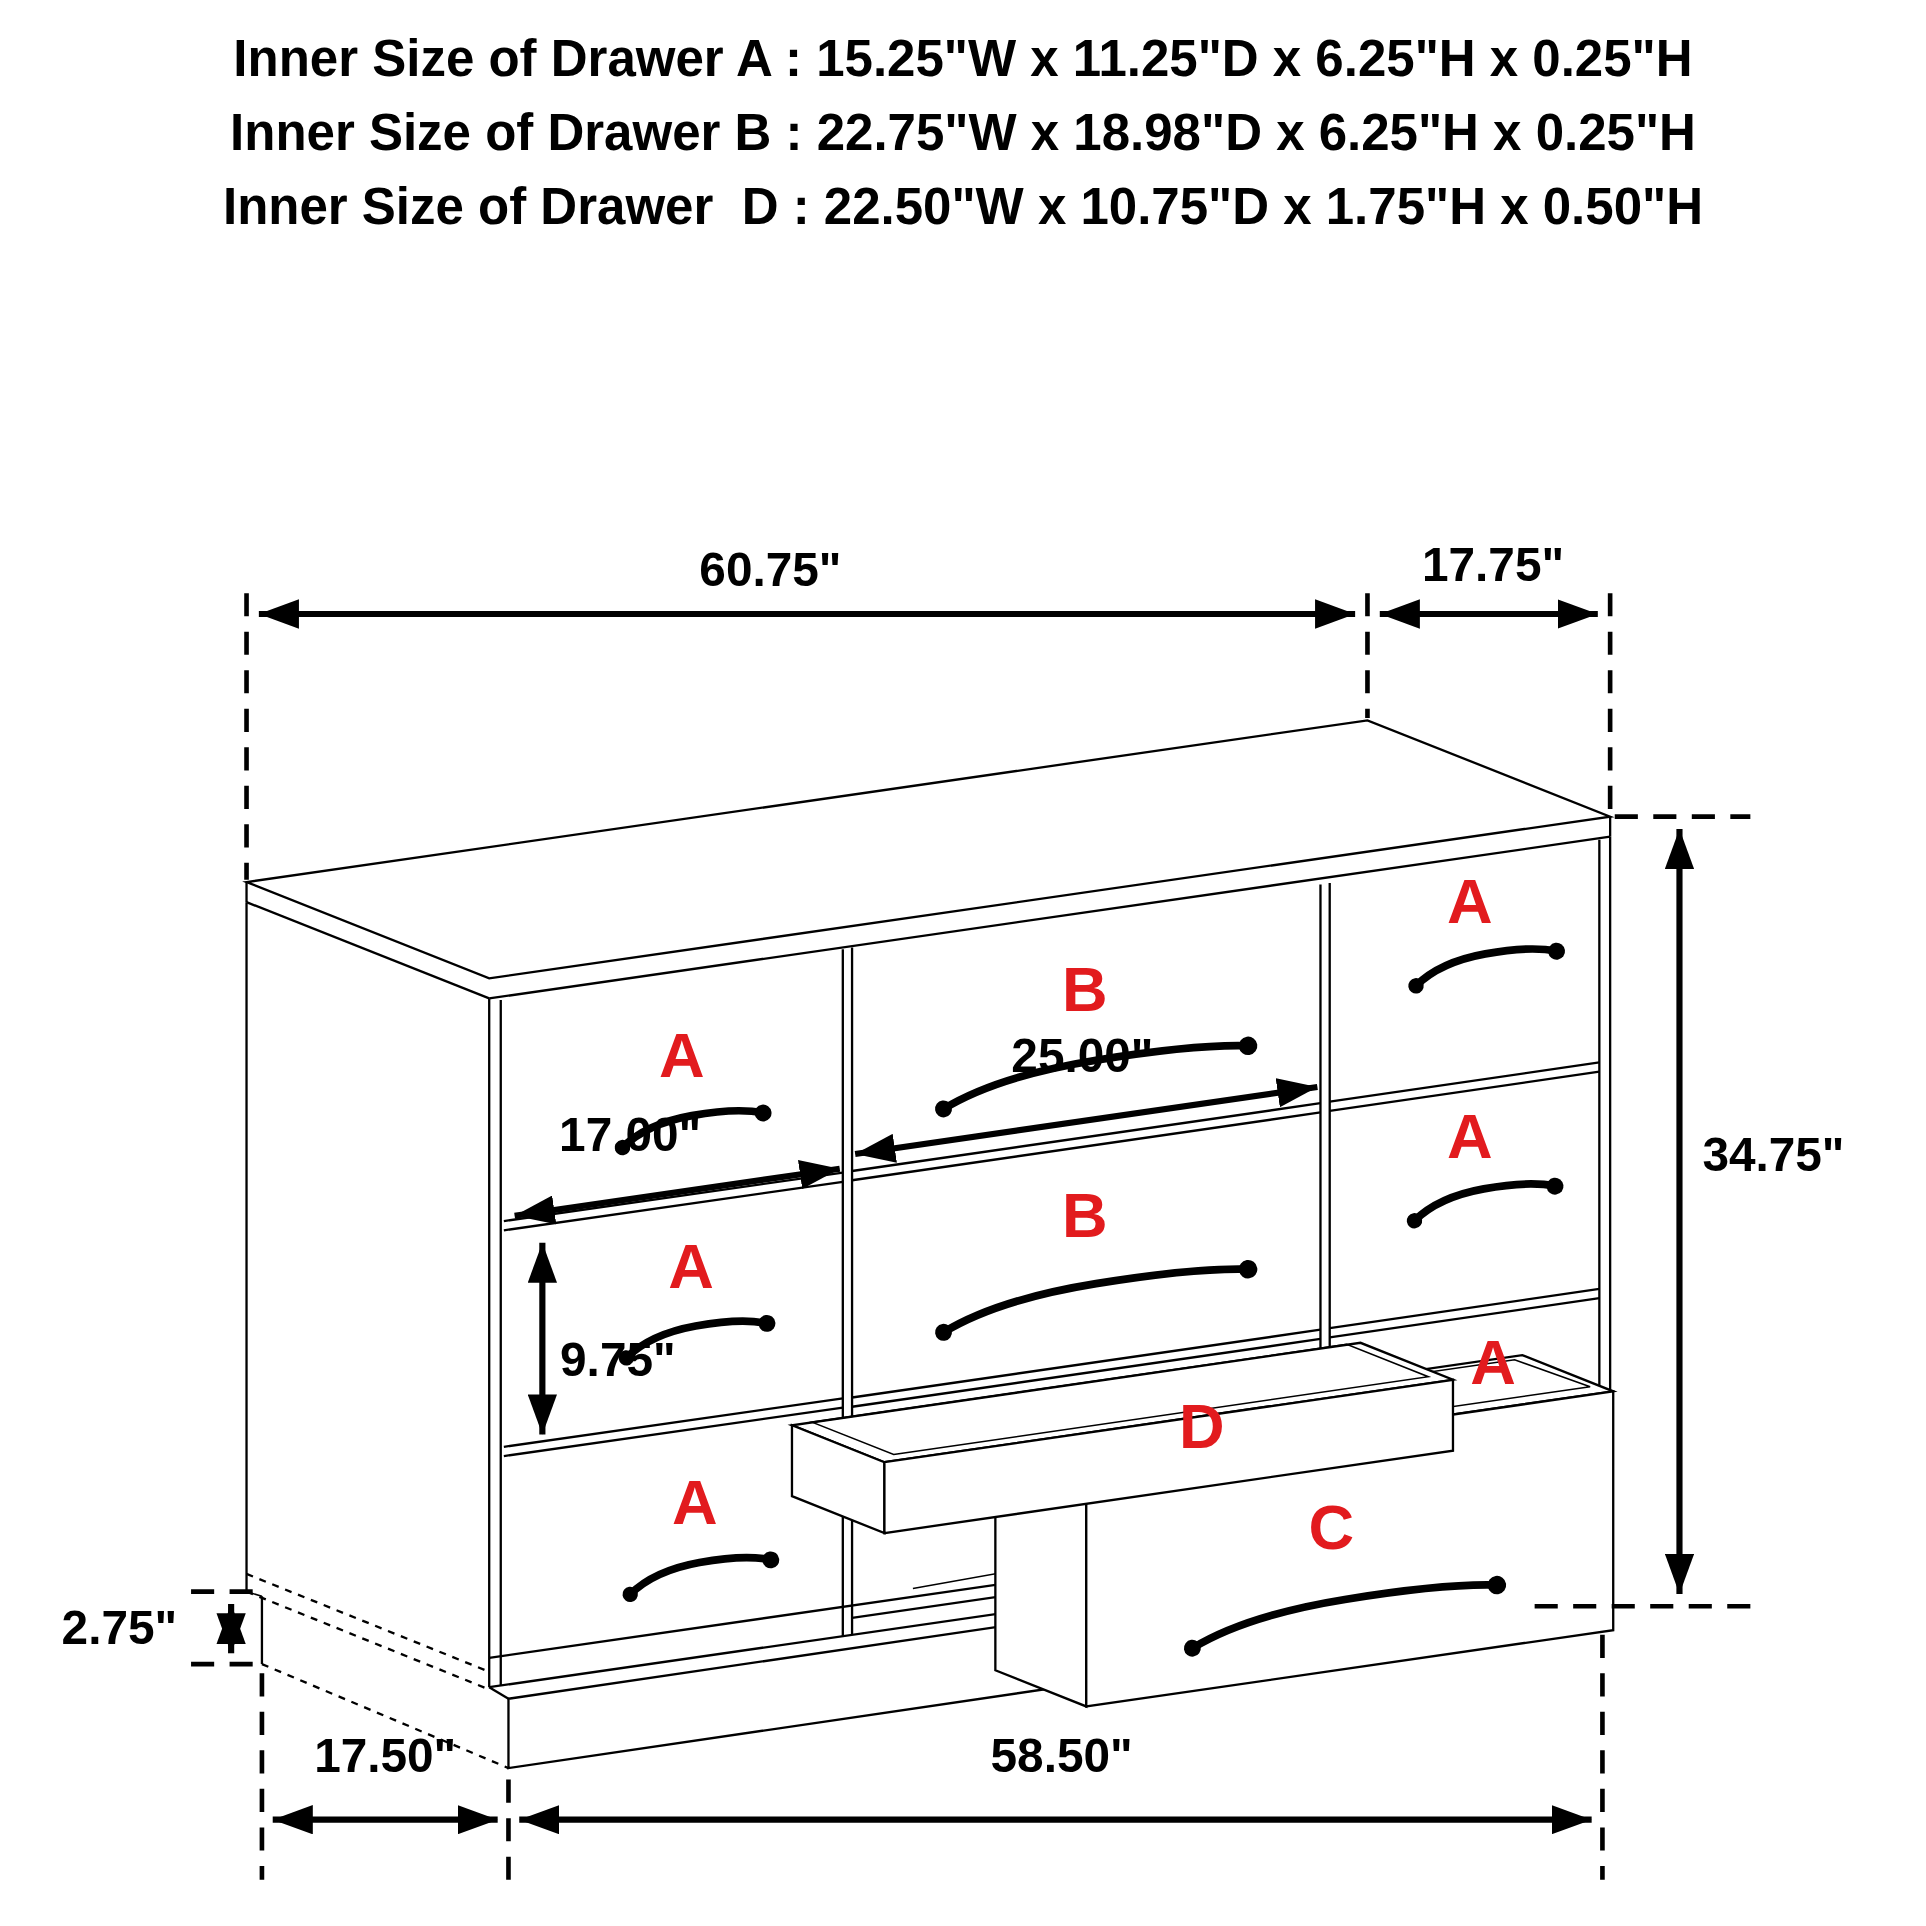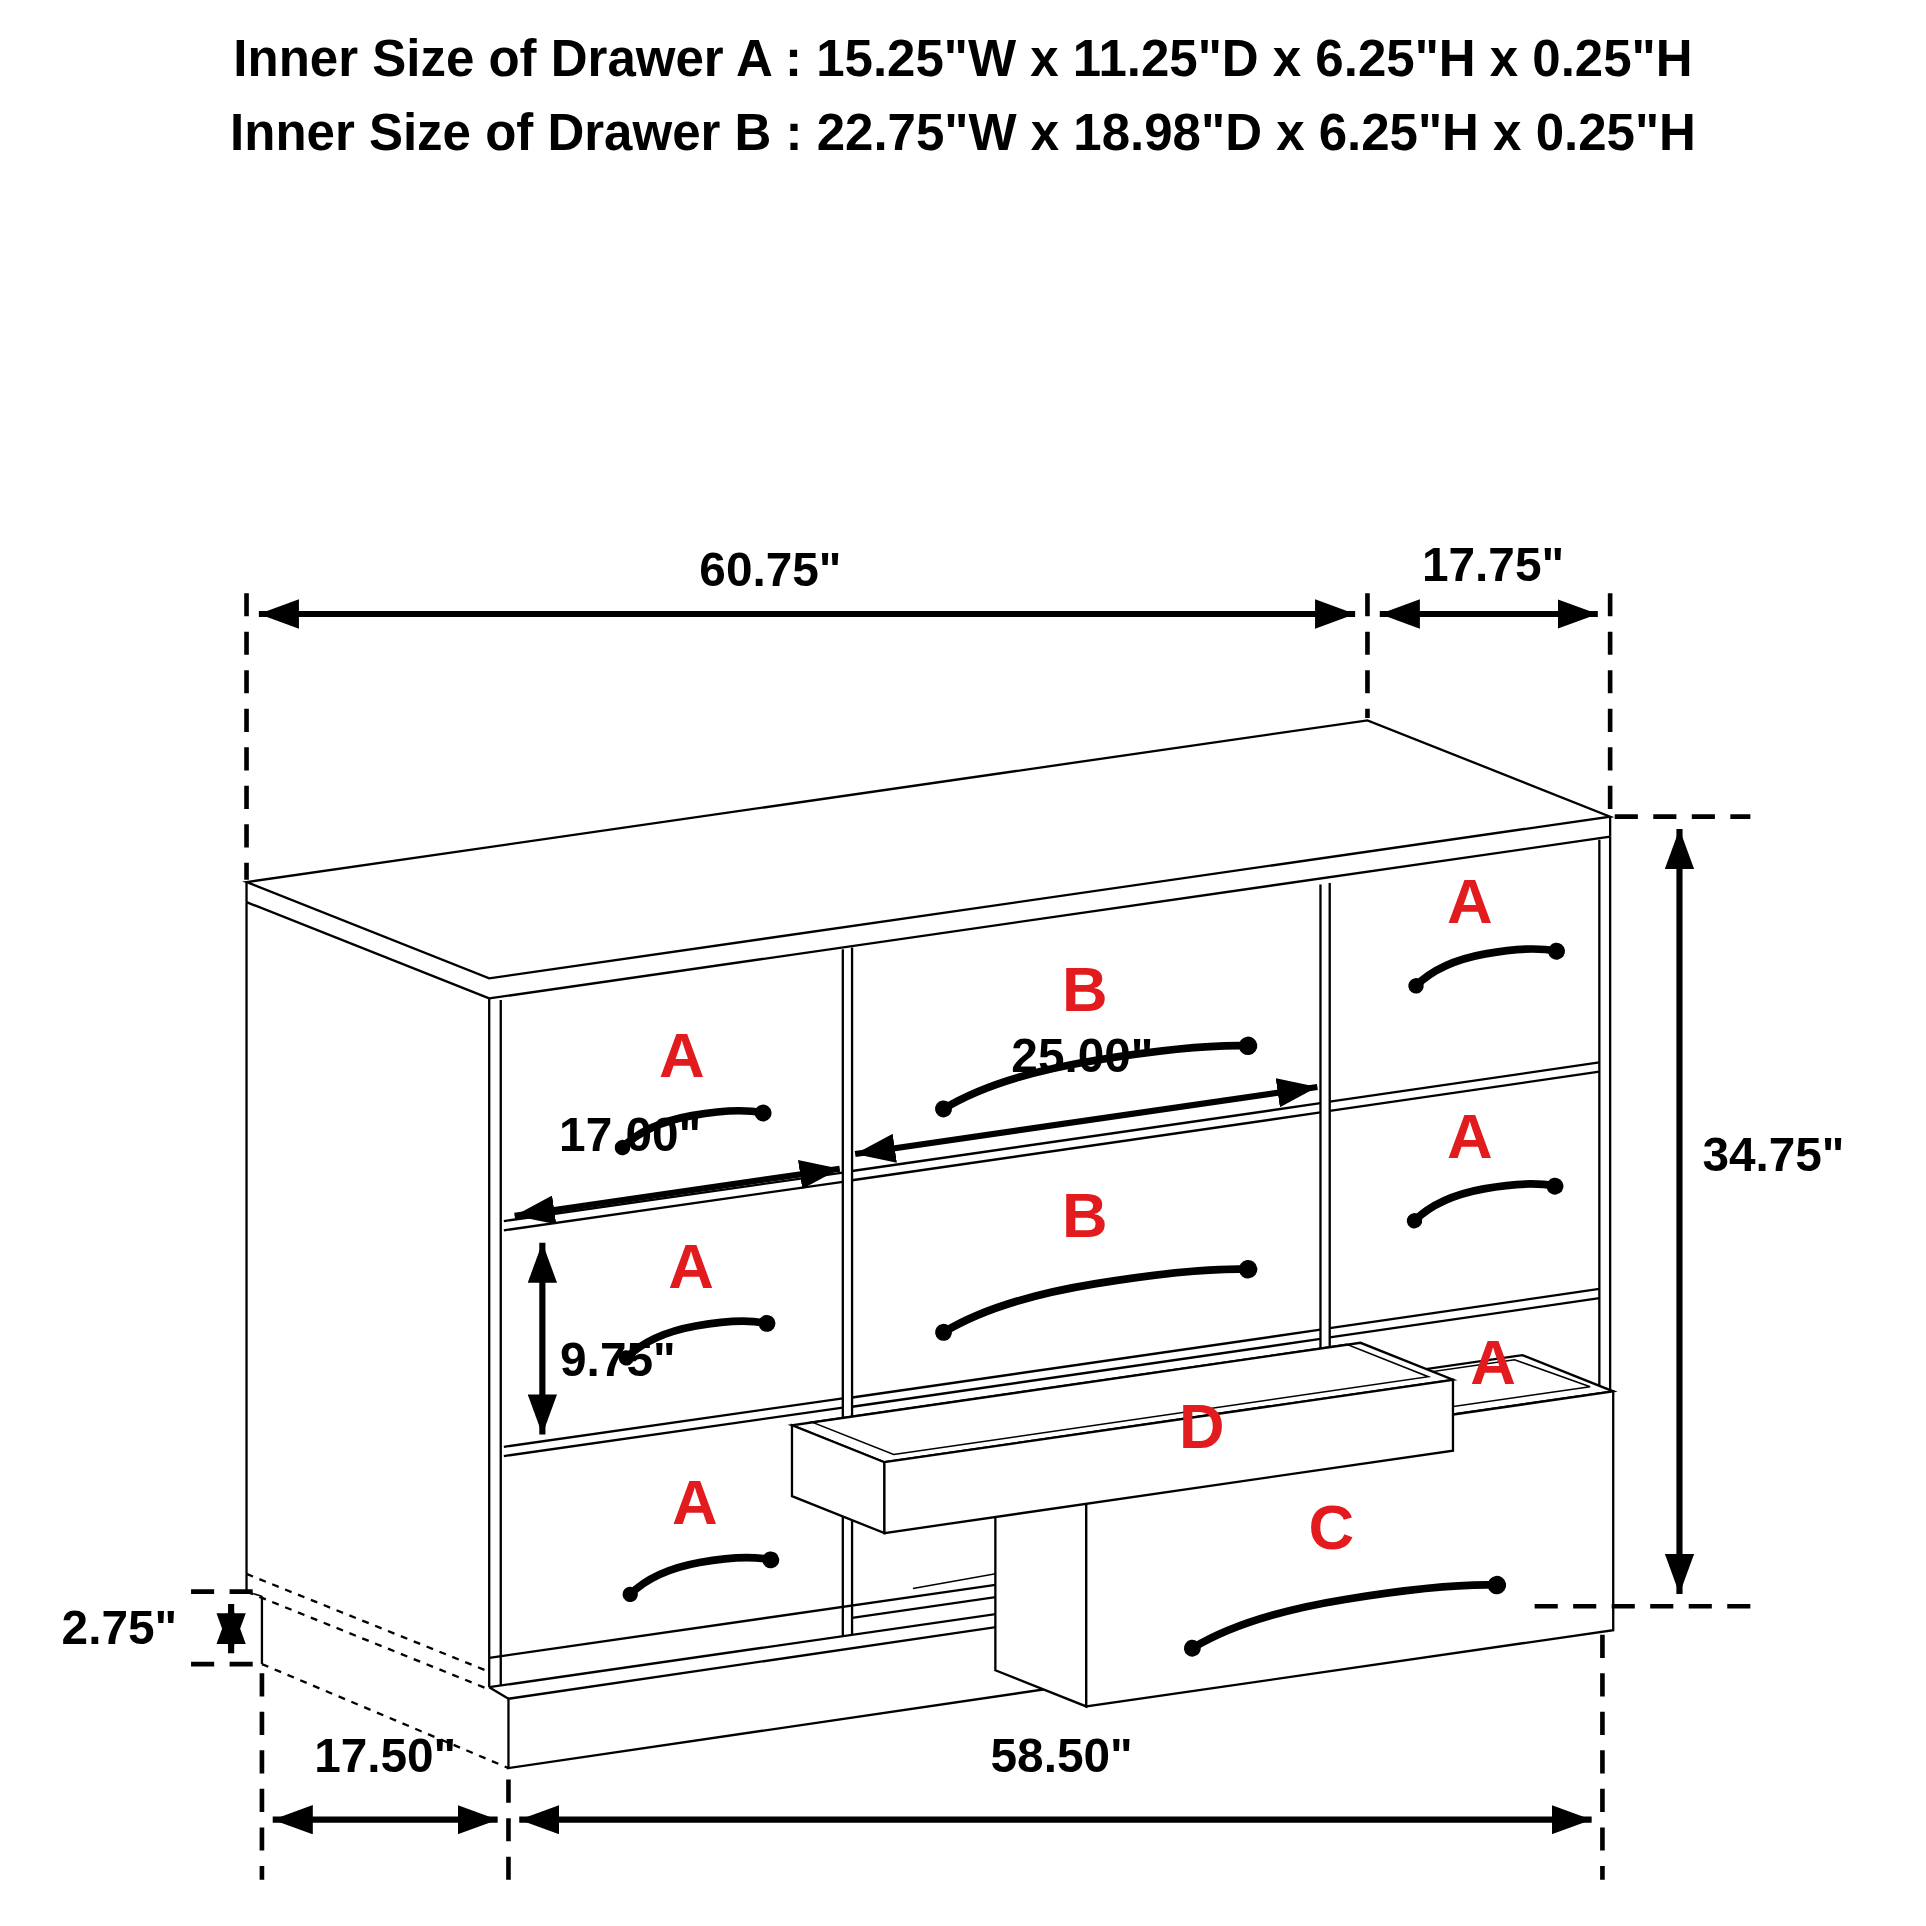--- a/index.html
+++ b/index.html
@@ -17,20 +17,21 @@
   .redletter{font-weight:bold;font-size:82px;fill:#e21b1e;text-anchor:middle;}
   .handle{stroke:#000;stroke-width:10;fill:none;}
   .handleball{fill:#000;stroke:none;}
 </style>
 </head>
 <body>
 
 <div class="title-block">
   <div class="title-line">Inner Size of Drawer A : 15.25"W x 11.25"D x 6.25"H x 0.25"H</div>
   <div class="title-line">Inner Size of Drawer B : 22.75"W x 18.98"D x 6.25"H x 0.25"H</div>
+  <div class="title-line">Inner Size of Drawer  D : 22.50"W x 10.75"D x 1.75"H x 0.50"H</div>
 </div>
 
 <svg width="1926" height="1926" viewBox="0 0 2500 2500">
   <defs>
     <marker id="ah" markerUnits="userSpaceOnUse" markerWidth="56" markerHeight="38" refX="52" refY="19" orient="auto-start-reverse">
       <path d="M0,0 L52,19 L0,38 Z" fill="#000"></path>
     </marker>
     <g id="handleA">
       <path class="handle" d="M -95 14 Q -60 -12 0 -14 Q 60 -16 92 -4"></path>
       <circle class="handleball" cx="-95" cy="14" r="10"></circle>

